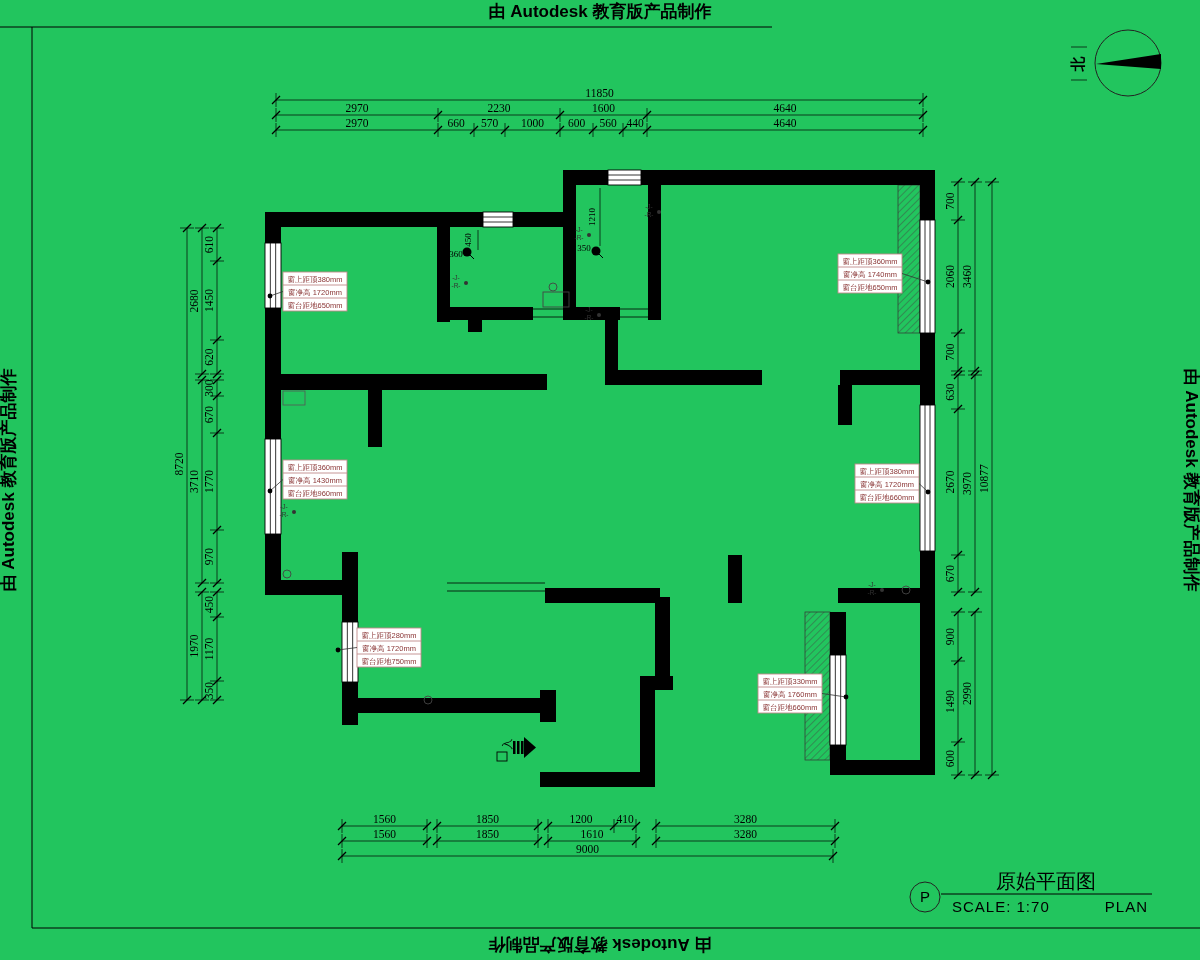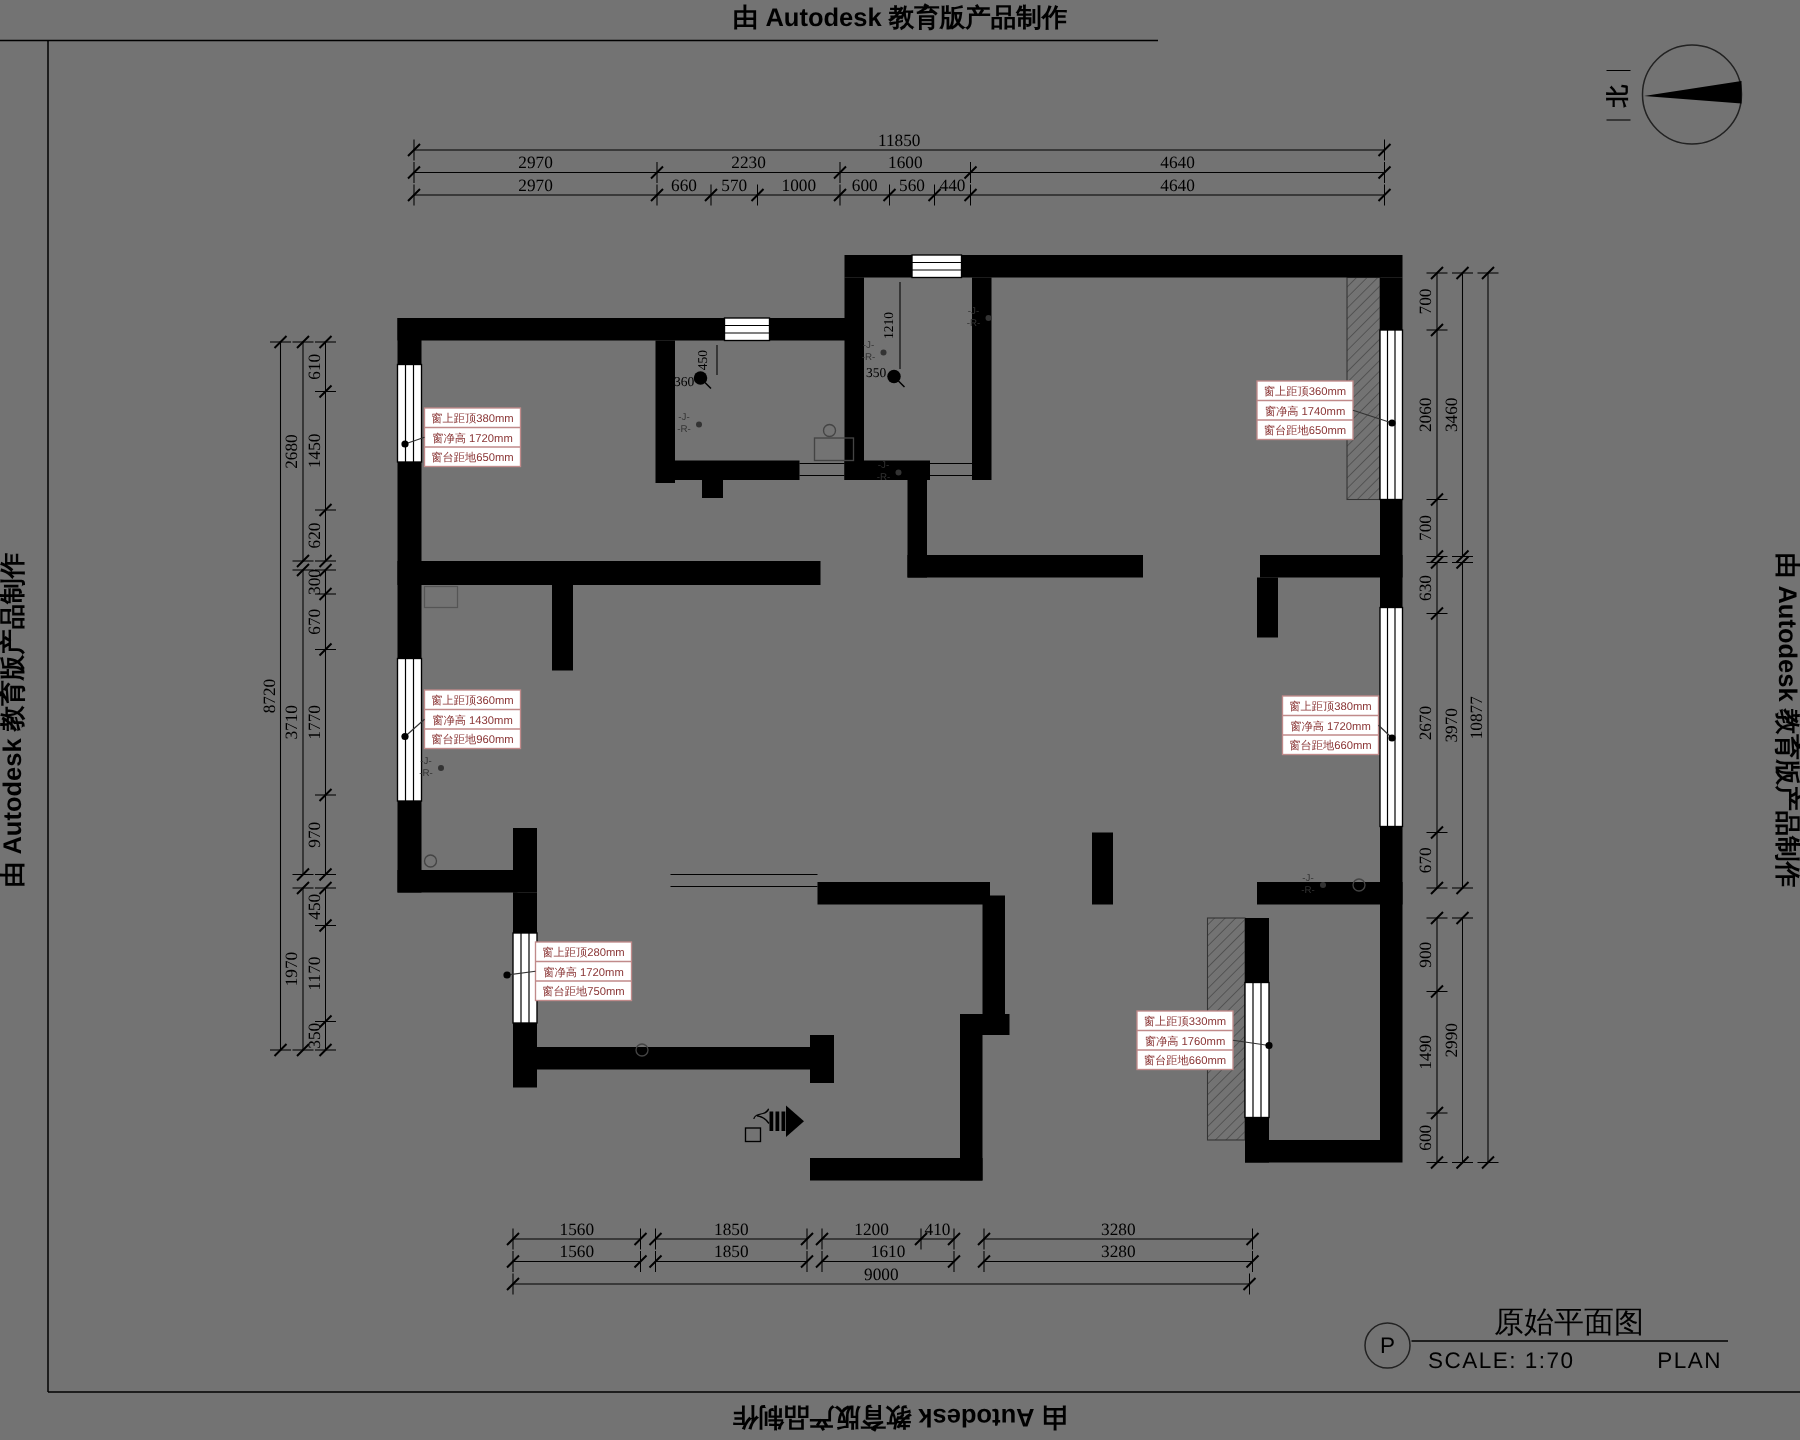--- a/index.html
+++ b/index.html
@@ -1,16 +1,16 @@
 <!DOCTYPE html>
 <html><head>
 <meta charset="utf-8">
 <style>
   html,body{margin:0;padding:0;background:#ffffff;}
-  .page{position:relative;width:1200px;height:960px;background:#737373;overflow:hidden;
+  .page{position:relative;width:1200px;height:960px;background:#22c55e;overflow:hidden;
         font-family:"Liberation Sans",sans-serif;}
   svg{position:absolute;left:0;top:0;}
   .stamp{font-family:"Liberation Sans",sans-serif;font-weight:bold;font-size:17px;fill:#000;}
   .dim{font-family:"Liberation Serif",serif;font-size:11.5px;fill:#000;}
   .dimsmall{font-family:"Liberation Serif",serif;font-size:9px;fill:#000;}
   .winlab{font-family:"Liberation Sans",sans-serif;font-size:7.5px;fill:#8a3535;}
   .jr{font-family:"Liberation Sans",sans-serif;font-size:6.5px;fill:#333;}
   .tb-title{font-family:"Liberation Sans",sans-serif;font-size:20px;fill:#000;}
   .tb-scale{font-family:"Liberation Sans",sans-serif;font-size:15px;fill:#000;letter-spacing:1px;}
   .tb-p{font-family:"Liberation Sans",sans-serif;font-size:15px;fill:#000;}

